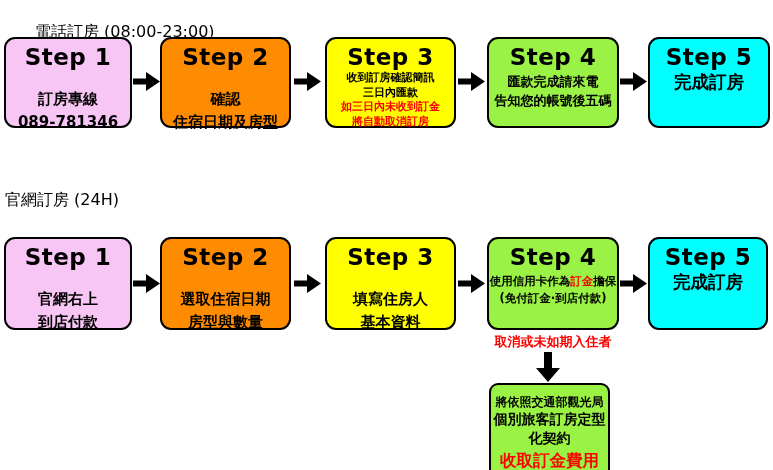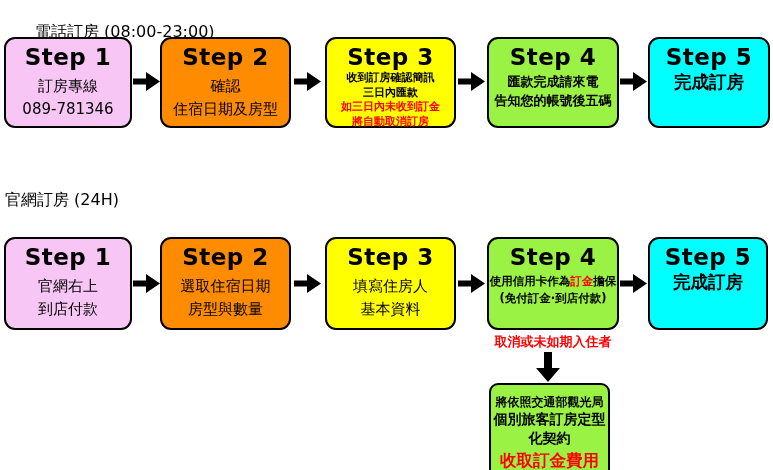--- a/index.html
+++ b/index.html
@@ -36,21 +36,21 @@
   .bg-orange { background: #ff8c00; }
   .bg-yellow { background: #ffff00; }
   .bg-green  { background: #99f244; }
   .bg-cyan   { background: #00ffff; }
   .step-title {
     font-size: 23px;
     font-weight: bold;
     line-height: 1.15;
     letter-spacing: 0.5px;
   }
-  .lines-lg { font-size: 15px;   font-weight: normal; line-height: 1.5;  margin-top: 5px; }
+  .lines-lg { font-size: 15px;   font-weight: bold; line-height: 1.5;  margin-top: 18px; }
   .lines-md { font-size: 13px;   font-weight: bold; line-height: 1.4;  margin-top: 3px; }
   .lines-sm { font-size: 11px;   font-weight: bold; line-height: 1.32; margin-top: 1px; }
   .lines-xs { font-size: 11.5px; font-weight: bold; line-height: 1.4;  margin-top: 3px; }
   .done-line { font-size: 17.5px; font-weight: bold; }
   .red { color: #ff0000; }
   .arrow { position: absolute; }
   .arrow svg { display: block; }
   .cancel-note {
     position: absolute;
     left: 482px; top: 333px; width: 142px;

